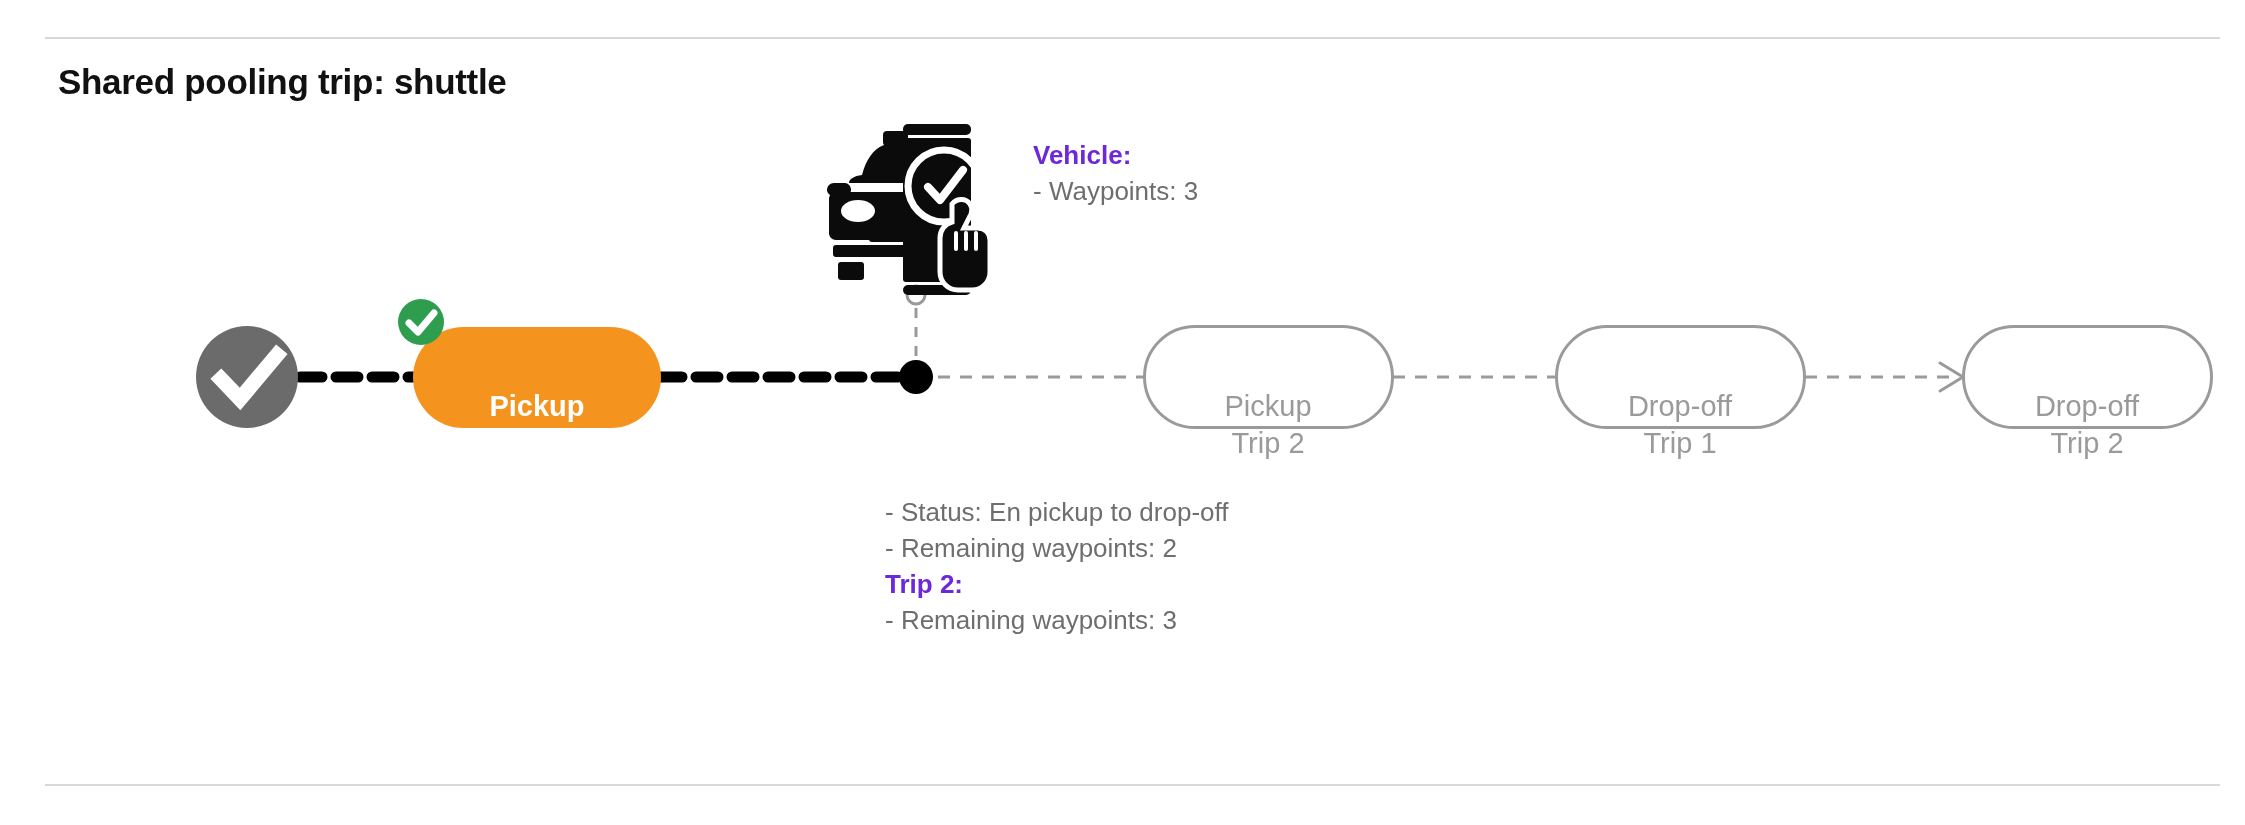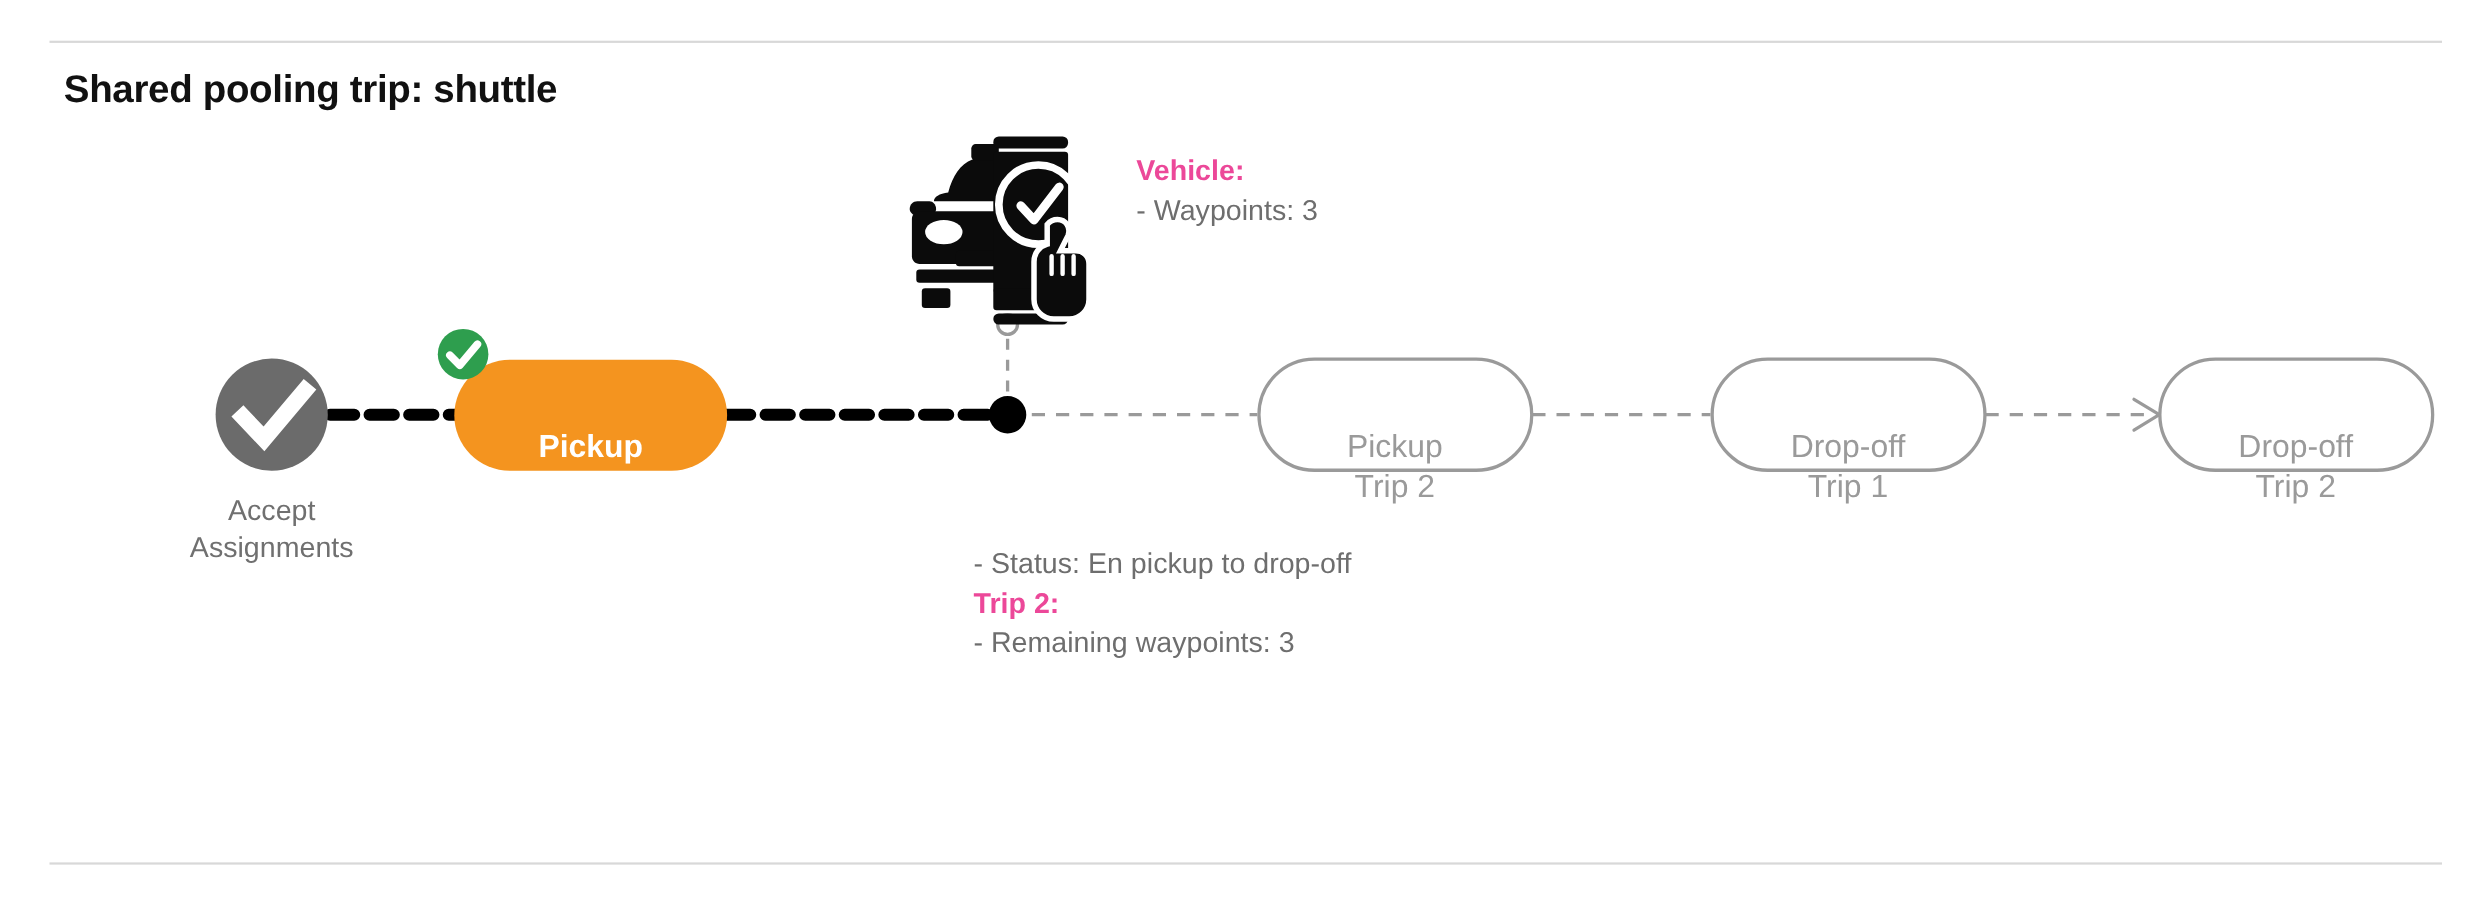--- a/index.html
+++ b/index.html
@@ -81,21 +81,21 @@
   
   .annot {
     position: absolute;
     color: #6e6e6e;
     font-size: 26px;
     line-height: 1.38;
     white-space: nowrap;
   }
   .annot .hd {
     font-weight: bold;
-    color: #ec4899;
+    color: #6d28d9;
   }
   .annot .ln { display: block; }
 </style>
 </head>
 <body>
 
 <div class="canvas">
 
   <div class="divider divider-top"></div>
   <div class="divider divider-bottom"></div>
@@ -202,39 +202,38 @@
                C990 282 982 290 972 290
                L958 290
                C948 290 940 282 940 272
                L940 238
                C940 230 945 224 952 222 Z" stroke="#ffffff" stroke-width="5" fill="#0b0b0b"></path>
 
       <path d="M956 233 L956 249 M966 233 L966 249 M976 233 L976 249" stroke="#ffffff" stroke-width="4" fill="none" stroke-linecap="round"></path>
     </g>
   </svg>
 
-  <div class="start-caption" style="left:97px; top:448px; width:300px;">Accept
-Assignments</div>
 
   <div class="node-label node-label-orange" style="left:413px; top:340px; width:248px;">Pickup
 Trip 1</div>
 
   <div class="node-label node-label-gray" style="left:1144px; top:340px; width:248px;">Pickup
 Trip 2</div>
 
   <div class="node-label node-label-gray" style="left:1556px; top:340px; width:248px;">Drop-off
 Trip 1</div>
 
   <div class="node-label node-label-gray" style="left:1963px; top:340px; width:248px;">Drop-off
 Trip 2</div>
 
   <div class="annot" style="left:1033px; top:138px;">
     <span class="ln"><span class="hd">Vehicle</span><span class="hd">:</span></span>
     <span class="ln">- Waypoints: 3</span>
   </div>
 
   <div class="annot" style="left:885px; top:495px;">
     <span class="ln">- Status:  En pickup to drop-off</span>
+    <span class="ln">- Remaining waypoints: 2</span>
     <span class="ln"><span class="hd">Trip 2</span><span class="hd">:</span></span>
     <span class="ln">- Remaining waypoints: 3</span>
   </div>
 
 </div>
 
 </body></html>

